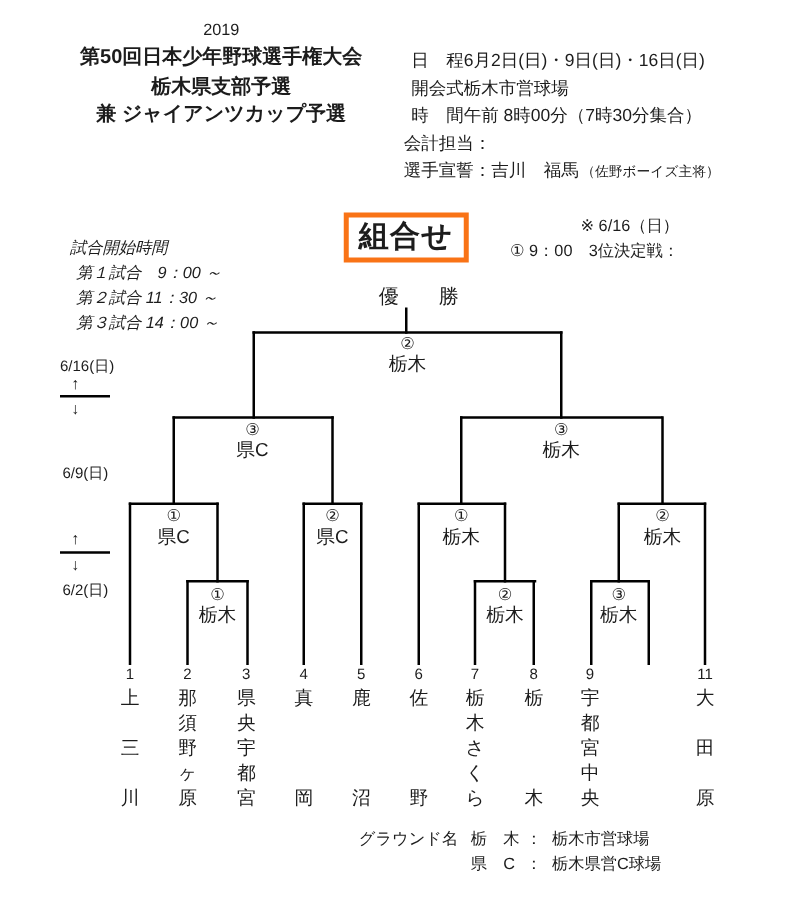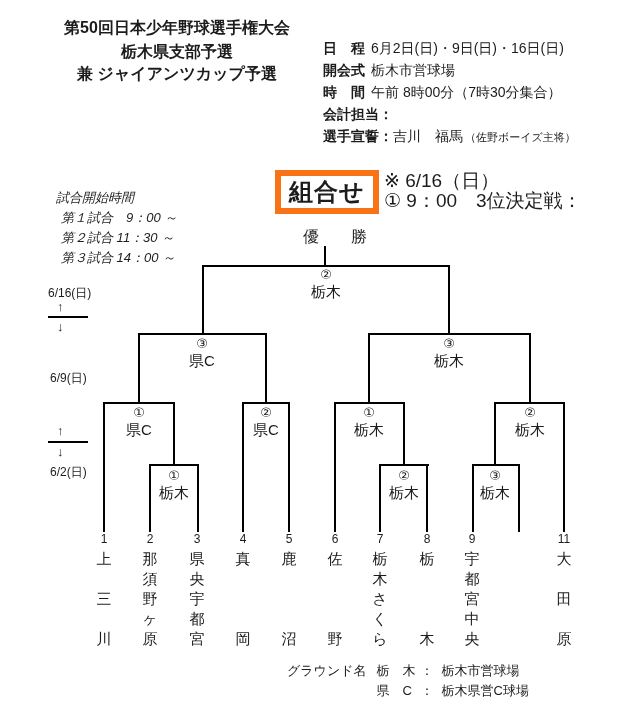--- a/index.html
+++ b/index.html
@@ -6,31 +6,31 @@
   .page{position:relative;width:640px;height:724px;background:#ffffff;overflow:hidden;
         font-family:"Liberation Sans","DejaVu Sans",sans-serif;color:#1c1c1c;}
   
   .titleblock{position:absolute;left:0;top:15px;width:354px;text-align:center;}
   .year{font-size:13px;line-height:18px;}
   .t1{font-size:16px;font-weight:700;line-height:23px;margin-top:1px;}
   .t2{font-size:16px;font-weight:700;line-height:22px;margin-top:2px;}
   .t3{font-size:16px;font-weight:700;line-height:21px;}
   .infoblock{position:absolute;left:323px;top:41px;}
   .irow{display:flex;align-items:baseline;font-size:14px;line-height:15px;margin-bottom:7px;white-space:nowrap;}
-  .ilabel{font-weight:700;}
+  .ilabel{font-weight:400;text-align:right;}
   .ilabel.w3{display:inline-block;width:48px;}
   .inote{font-size:11px;margin-left:2px;}
   
   .sched{position:absolute;left:56px;top:188px;font-size:13px;line-height:20px;white-space:nowrap;font-style:italic;}
   .sched .item{padding-left:5px;}
   
-  .kbox{position:absolute;left:275px;top:170px;border:6px solid #f97316;padding:2px 8px;
+  .kbox{position:absolute;left:275px;top:170px;border:4px solid #f97316;padding:2px 8px;
         font-size:24px;font-weight:700;letter-spacing:1px;line-height:28px;}
   
-  .fnote{position:absolute;left:384px;top:171px;font-size:19px;line-height:20px;white-space:nowrap;}
+  .fnote{position:absolute;left:408px;top:171px;font-size:13px;line-height:20px;white-space:nowrap;text-align:right;}
   
   .champ{position:absolute;left:275px;top:227px;width:100px;text-align:right;
          font-size:16px;letter-spacing:8px;white-space:nowrap;}
   
   .bh{position:absolute;height:2px;background:#000;}
   .bv{position:absolute;width:2px;background:#000;}
   
   .mlabel{position:absolute;width:80px;text-align:center;}
   .mark{font-size:13px;line-height:15px;}
   .venue{font-size:15px;line-height:18px;margin-top:1px;}
@@ -49,20 +49,21 @@
   .fkey{display:inline-block;width:42px;}
   .fsep{margin:0 2px;}
   .fval{margin-left:6px;}
 </style>
 </head>
 <body>
 
 <div class="page">
 
   <div class="titleblock">
+    <div class="year">2019</div>
     <div class="t1">第50回日本少年野球選手権大会</div>
     <div class="t2">栃木県支部予選</div>
     <div class="t3">兼 ジャイアンツカップ予選</div>
   </div>
 
   <div class="infoblock">
     <div class="irow">
       <span class="ilabel w3">日　程</span>
       <span>6月2日(日)・9日(日)・16日(日)</span>
     </div>

